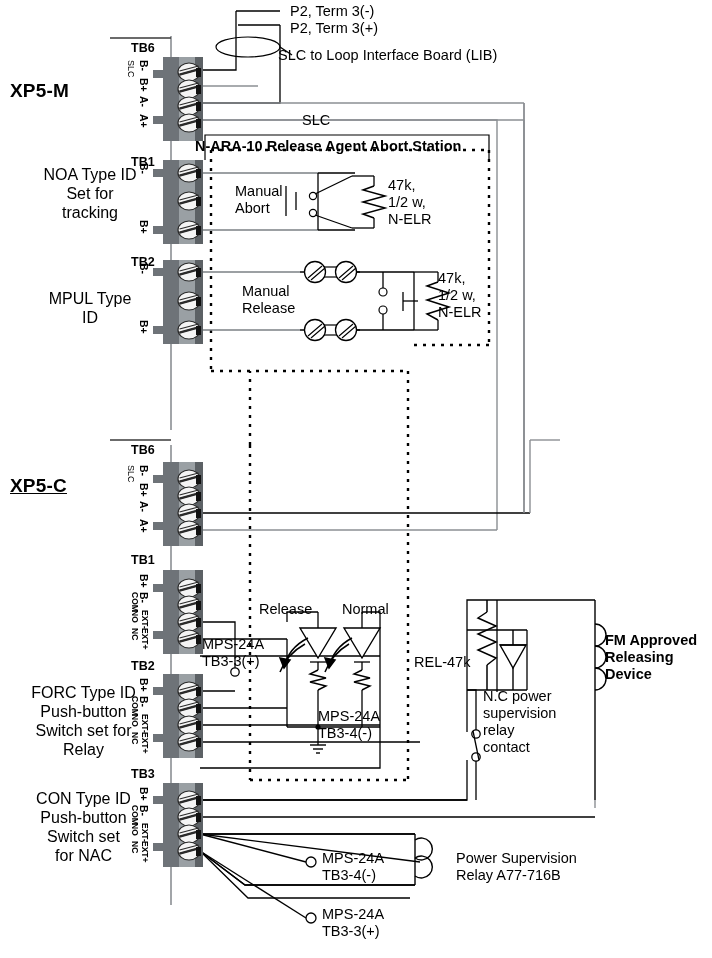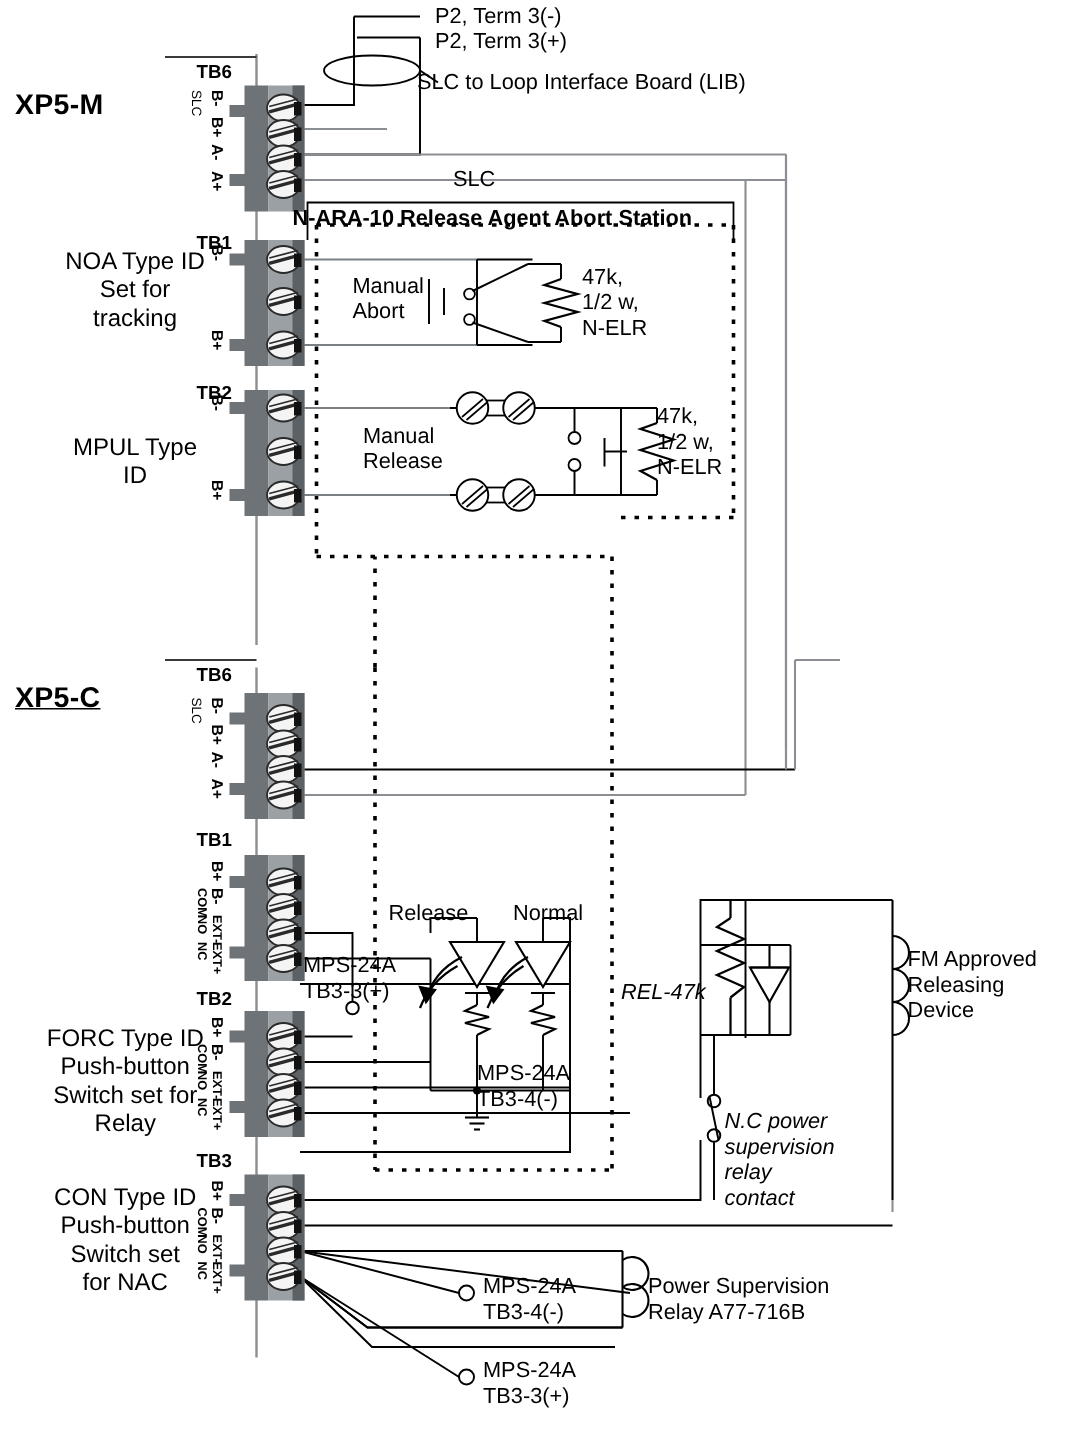--- a/index.html
+++ b/index.html
@@ -3,21 +3,21 @@
 <meta charset="utf-8">
 <title>XP5-M / XP5-C Releasing Wiring Diagram</title>
 <style>
   html,body{margin:0;padding:0;background:#ffffff;}
   body{width:712px;height:958px;position:relative;overflow:hidden;
        font-family:"Liberation Sans","DejaVu Sans",sans-serif;color:#000;}
   #root{position:absolute;left:0;top:0;width:712px;height:958px;}
   svg#sheet{position:absolute;left:0;top:0;width:712px;height:958px;}
 
   .lbl{position:absolute;white-space:pre;line-height:1.18;}
-  .module-title{font-size:19px;font-weight:bold;letter-spacing:.2px;}
+  .module-title{font-size:19px;font-weight:bold;letter-spacing:.2px;margin-top:20px;}
   .block-title{font-size:14.5px;font-weight:bold;}
   .txt{font-size:14.5px;}
   .txt-c{font-size:16px;text-align:center;}
   .tbname{font-size:12.5px;font-weight:bold;}
   .term{position:absolute;font-size:10.5px;font-weight:bold;
         transform-origin:0 0;transform:rotate(90deg);white-space:nowrap;}
   .term-sub{position:absolute;font-size:8.5px;font-weight:bold;
         transform-origin:0 0;transform:rotate(90deg);white-space:nowrap;}
   .term-slc{position:absolute;font-size:9px;font-weight:normal;
         transform-origin:0 0;transform:rotate(90deg);white-space:nowrap;}
@@ -526,28 +526,28 @@
 <div class="term-sub" style="left:140px;top:823px;">NO</div>
 <div class="term-sub" style="left:150px;top:841px;">EXT+</div>
 <div class="term-sub" style="left:140px;top:841px;">NC</div>
 
 <div class="lbl txt" style="left:259px;top:601px;">Release</div>
 <div class="lbl txt" style="left:342px;top:601px;">Normal</div>
 <div class="lbl txt" style="left: 202px; top: 636px; white-space: pre-line;">MPS-24A
 TB3-3(+)</div>
 <div class="lbl txt" style="left: 318px; top: 708px; white-space: pre-line;">MPS-24A
 TB3-4(-)</div>
-<div class="lbl txt" style="left:414px;top:654px;font-style:italic;">REL-47k</div>
-<div class="lbl txt" style="left: 483px; top: 740px; white-space: pre-line; font-style: italic;">N.C power
+<div class="lbl txt" style="left:414px;top:654px;">REL-47k</div>
+<div class="lbl txt" style="left: 483px; top: 688px; white-space: pre-line;">N.C power
 supervision
 relay
 contact</div>
-<div class="lbl txt" style="left: 605px; top: 632px; white-space: pre-line;">FM Approved
+<div class="lbl txt" style="left: 605px; top: 632px; white-space: pre-line; font-weight: bold;">FM Approved
 Releasing Device</div>
 
 <div class="lbl txt" style="left: 322px; top: 850px; white-space: pre-line;">MPS-24A
 TB3-4(-)</div>
 <div class="lbl txt" style="left: 322px; top: 906px; white-space: pre-line;">MPS-24A
 TB3-3(+)</div>
-<div class="lbl txt" style="left: 432px; top: 850px; white-space: pre-line;">Power Supervision
+<div class="lbl txt" style="left: 456px; top: 850px; white-space: pre-line;">Power Supervision
 Relay A77-716B</div>
 
 </div>
 
 </body></html>

